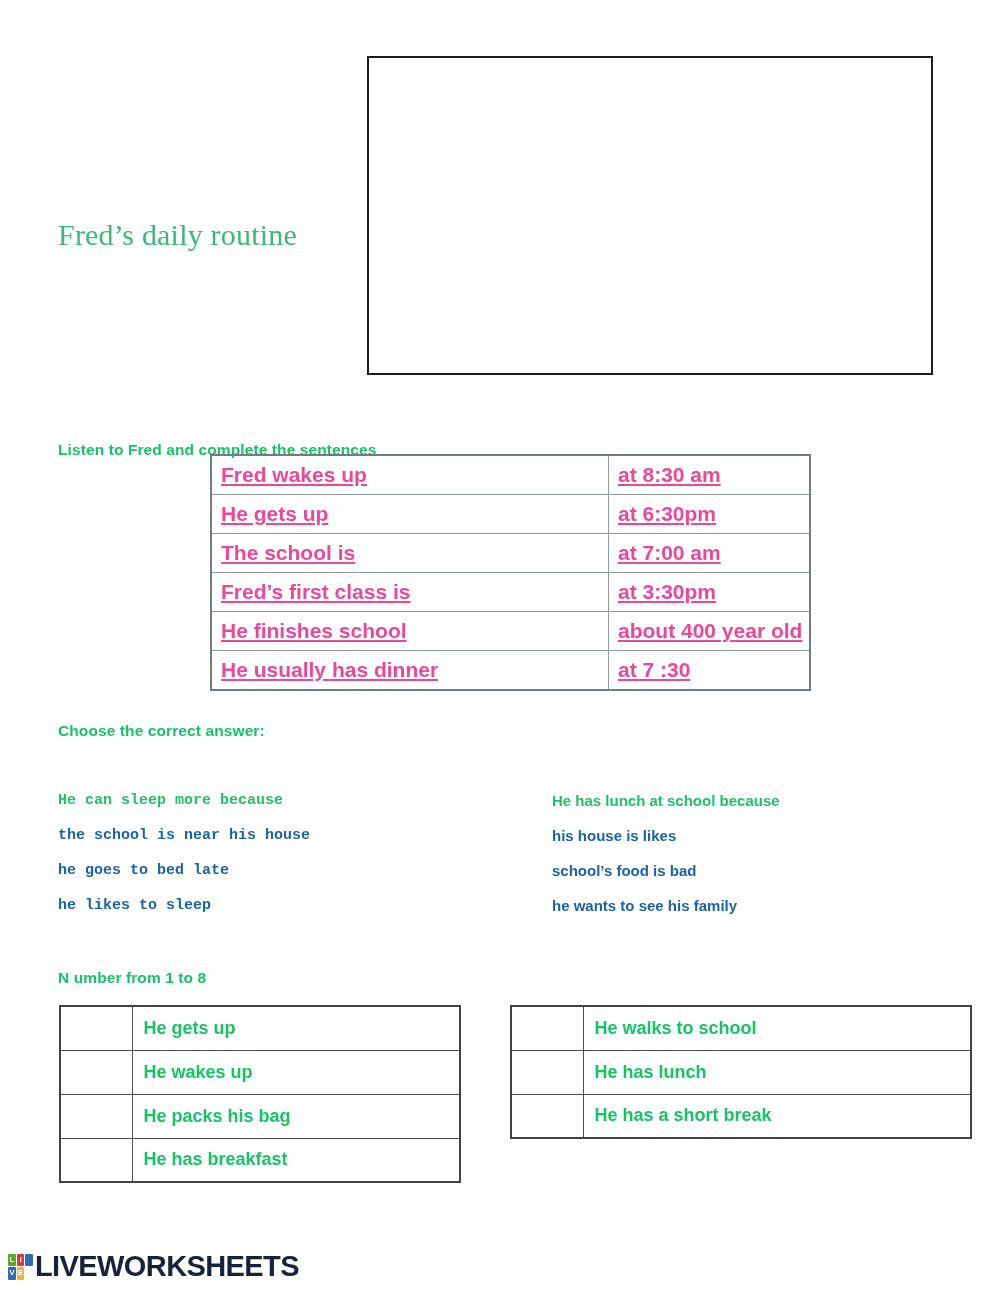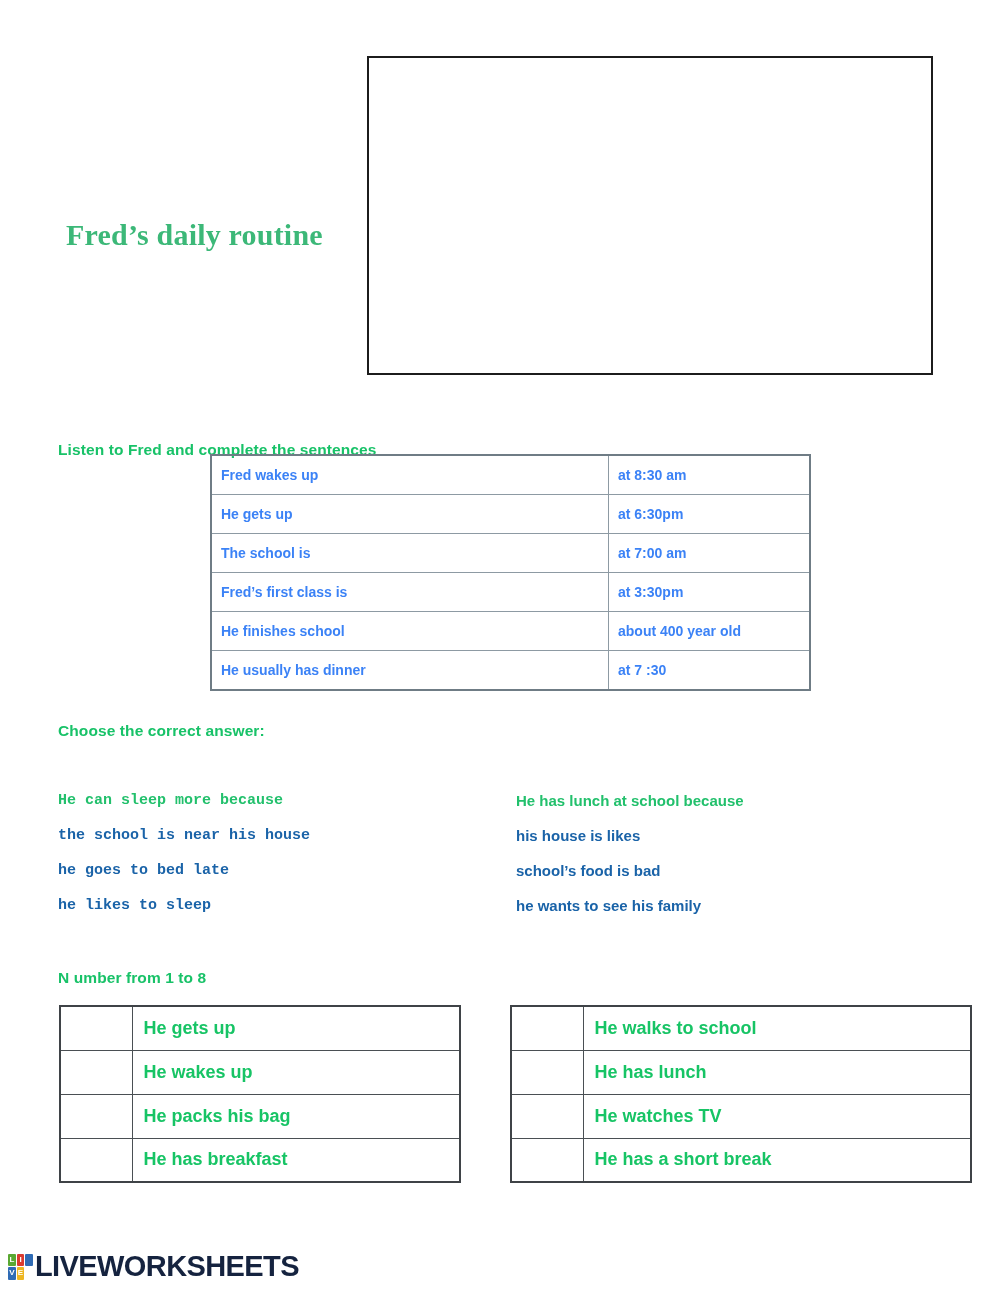--- a/index.html
+++ b/index.html
@@ -20,25 +20,25 @@
     position: relative;
     width: 1000px;
     height: 1291px;
     overflow: hidden;
     background: #ffffff;
   }
 
   
   .worksheet-title {
     position: absolute;
-    left: 66px;
+    left: 58px;
     top: 218px;
     font-family: "Liberation Serif", serif;
     font-size: 30px;
-    font-weight: 700;
+    font-weight: 400;
     color: #3cb878;
     letter-spacing: 0.2px;
     white-space: nowrap;
   }
 
   
   .image-box {
     position: absolute;
     left: 367px;
     top: 56px;
@@ -68,40 +68,41 @@
     left: 210px;
     top: 454px;
     width: 578px;
     border-collapse: collapse;
     table-layout: fixed;
     border: 2px solid #6f7c85;
   }
   .sentences-table td {
     height: 38px;
     padding: 0 0 0 9px;
-    font-size: 14px;
-    font-weight: bold;
-    color: #3b82f6;
+    font-size: 21px;
+    font-weight: bold;
+    color: #ec4899;
     border: 1px solid #8d9aa3;
     vertical-align: middle;
     white-space: nowrap;
     overflow: hidden;
+    text-decoration: underline;
   }
   .sentences-table td.col-prompt { width: 387px; }
   .sentences-table td.col-answer { width: 191px; }
 
   
   .mc-block {
     position: absolute;
     font-size: 15px;
     font-weight: bold;
     white-space: nowrap;
   }
   #mc-block-left  { left: 58px;  top: 793px; font-family: Liberation Mono, monospace; }
-  #mc-block-right { left: 516px; top: 793px; }
+  #mc-block-right { left: 552px; top: 793px; }
   .mc-question {
     color: #22c06c;
     line-height: 1;
     margin-bottom: 20px;
   }
   .mc-option {
     color: #1a63a8;
     line-height: 1;
     margin-bottom: 20px;
   }
@@ -257,24 +258,20 @@
 
   <table class="order-table" id="order-table-right">
     <tbody>
       <tr>
         <td class="num-cell"></td>
         <td class="label-cell">He walks to school</td>
       </tr>
       <tr>
         <td class="num-cell"></td>
         <td class="label-cell">He has lunch</td>
-      </tr>
-      <tr>
-        <td class="num-cell"></td>
-        <td class="label-cell">He watches TV</td>
       </tr>
       <tr>
         <td class="num-cell"></td>
         <td class="label-cell">He has a short break</td>
       </tr>
     </tbody>
   </table>
 
   <div class="footer-logo">
     <div class="logo-mark">

